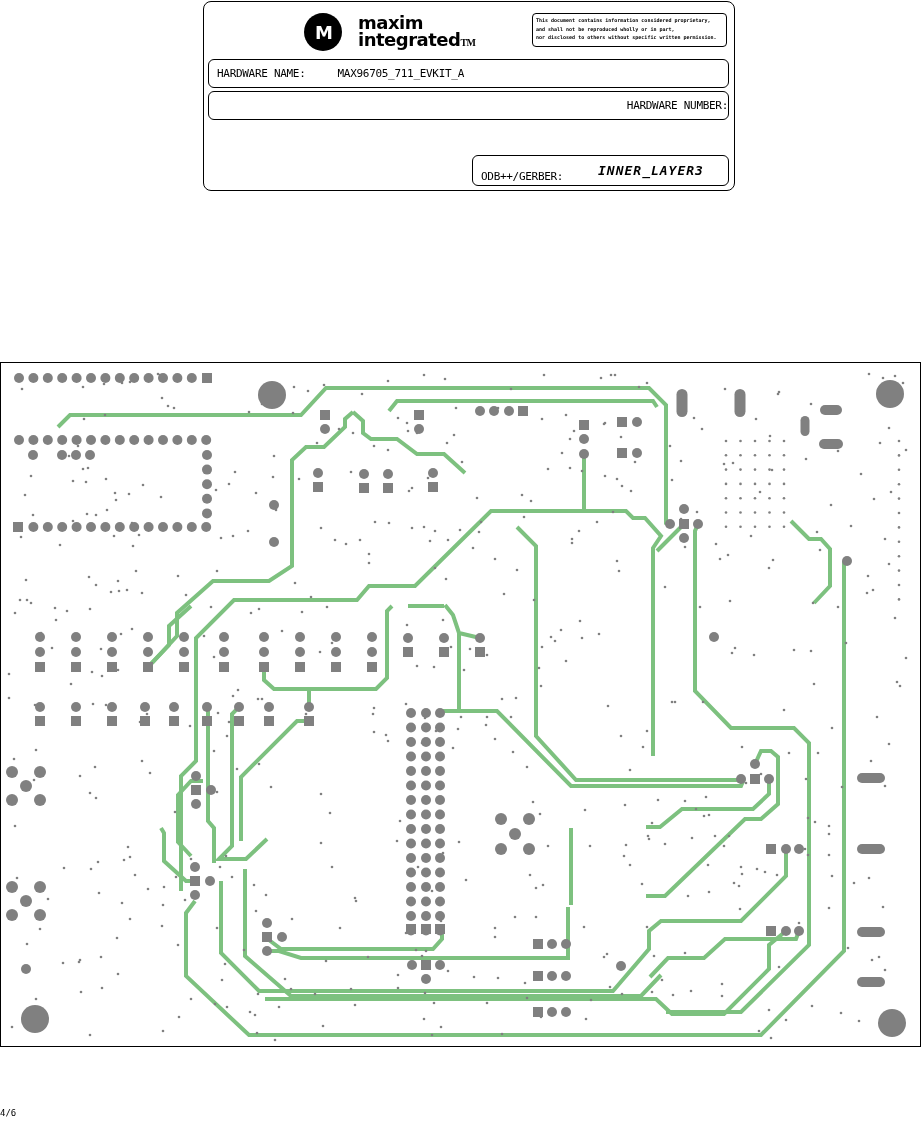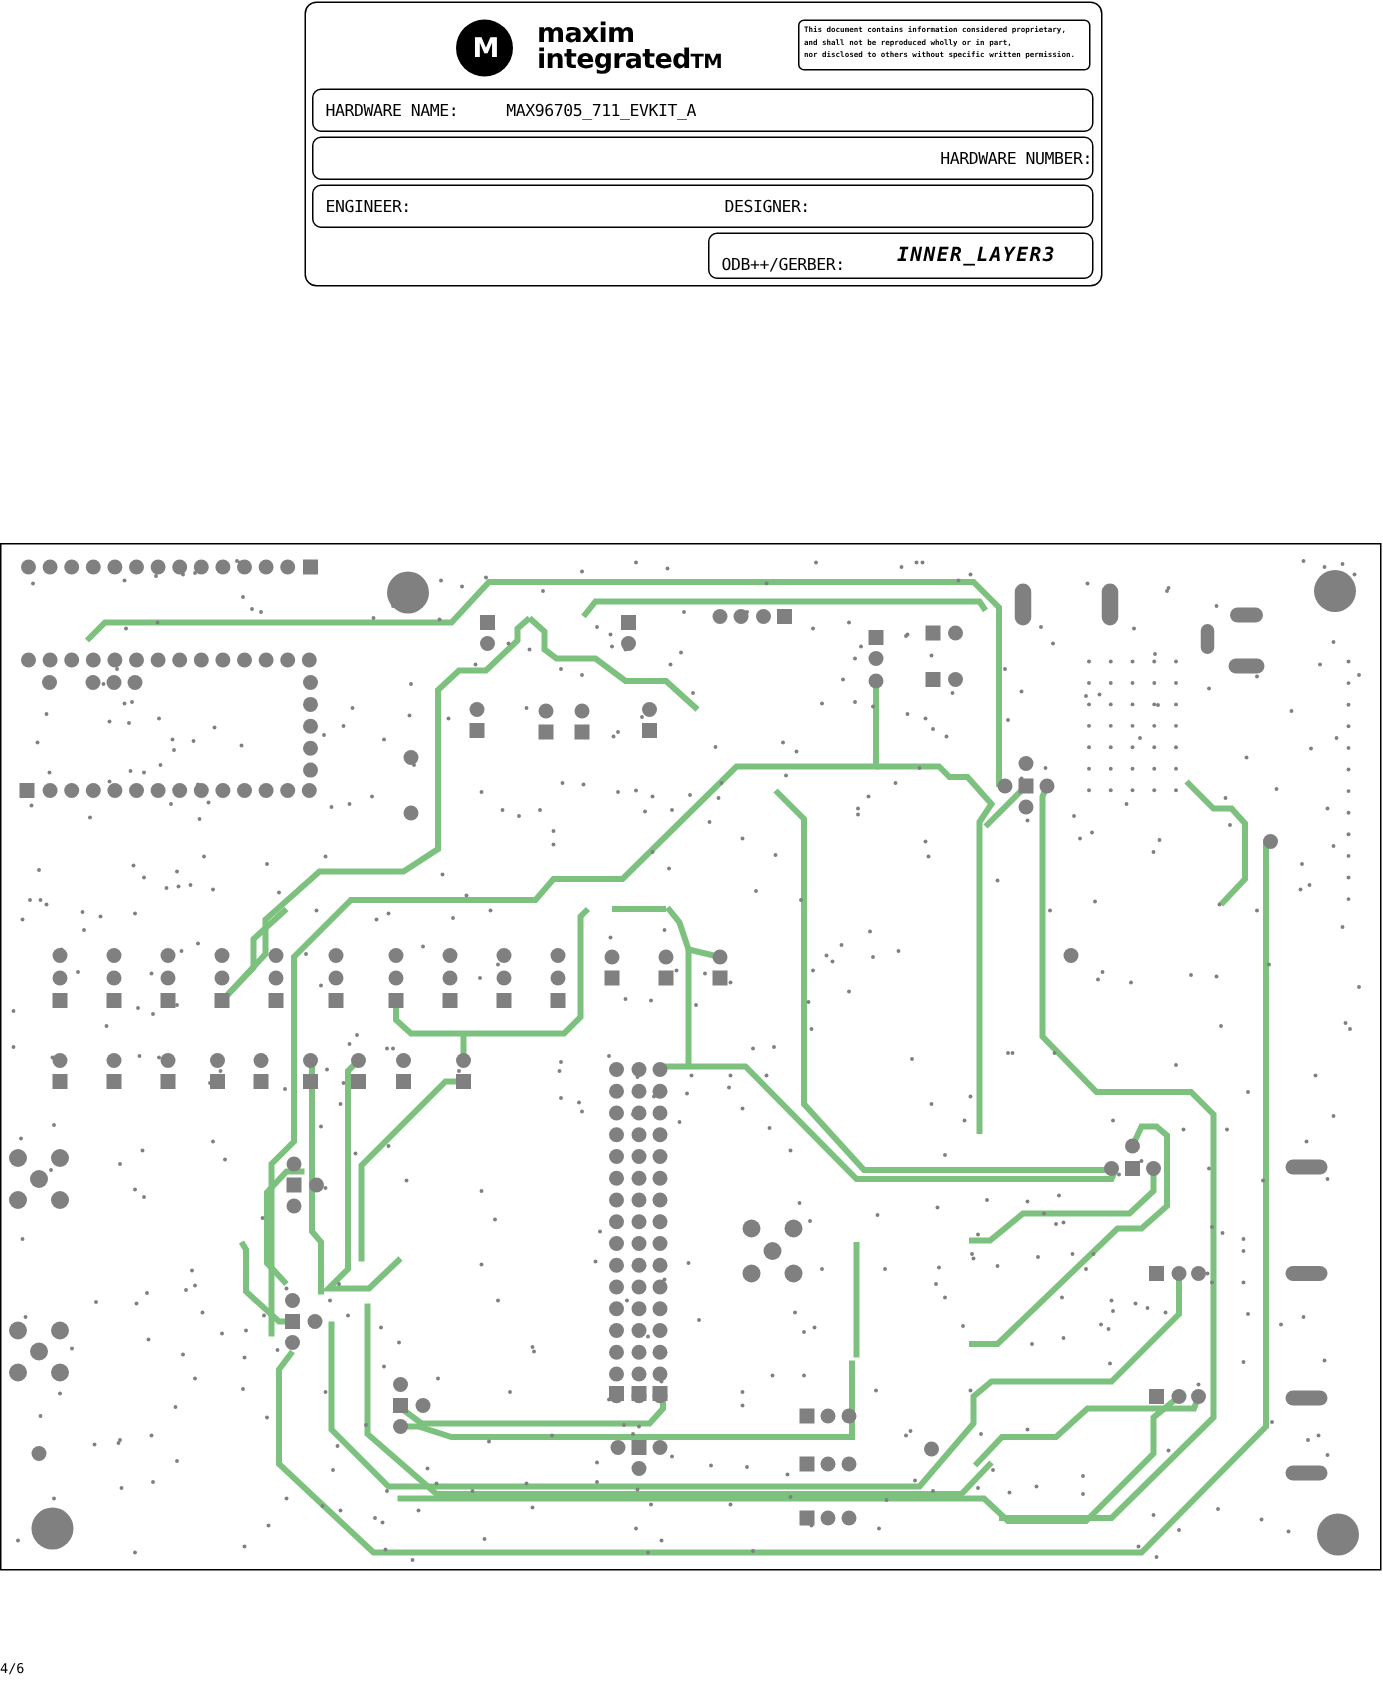--- a/index.html
+++ b/index.html
@@ -1,21 +1,21 @@
 <!DOCTYPE html>
 <html><head>
 <meta charset="utf-8">
 <style>
   html, body { margin:0; padding:0; background:#ffffff; }
   body { width:922px; height:1121px; position:relative; overflow:hidden; font-family:"DejaVu Sans Mono", monospace; }
   .titleblock { position:absolute; left:203px; top:1px; width:532px; height:190px; border:1.5px solid #000; border-radius:8px; box-sizing:border-box; }
   .logo { position:absolute; left:100px; top:10px; height:40px; display:flex; align-items:center; }
   .logo-mark { width:38px; height:38px; border-radius:50%; background:#000; color:#fff; display:flex; align-items:center; justify-content:center; font-family:"DejaVu Sans", sans-serif; font-weight:bold; font-size:18px; letter-spacing:-2px; }
   .logo-text { margin-left:16px; font-family:"DejaVu Sans", sans-serif; font-weight:bold; color:#000; line-height:17px; font-size:18px; letter-spacing:-0.5px; }
-  .logo-text .tm { font-size:13px; vertical-align:baseline; }
+  .logo-text .tm { font-size:10px; vertical-align:baseline;font-family:Liberation Serif, serif; }
   .notice { position:absolute; left:328px; top:11px; width:195px; height:34px; border:1.5px solid #000; border-radius:4px; box-sizing:border-box; font-family:"DejaVu Sans Mono", monospace; font-size:5px; line-height:8.5px; padding:2px 3px; white-space:nowrap; overflow:hidden; font-weight:bold; }
   .row { position:absolute; border:1.5px solid #000; border-radius:6px; box-sizing:border-box; font-family:"DejaVu Sans Mono", monospace; font-size:11px; color:#000; display:flex; align-items:center; padding-left:8px; white-space:nowrap; }
   .row .lbl { letter-spacing:-0.3px; }
   .gerber-val { font-weight:bold; letter-spacing:1px; font-size:13px;font-style:italic; }
   .board { position:absolute; left:0; top:362px; width:921px; height:685px; border:1.5px solid #000; box-sizing:border-box; }
   .board svg { position:absolute; left:0; top:0; }
   .pagenum { position:absolute; left:0; width:922px; top:1108px; text-align:left; font-family:"DejaVu Sans Mono", monospace; font-size:9px; color:#000; }
 </style>
 </head>
 <body>
@@ -34,24 +34,20 @@
     <div>nor disclosed to others without specific written permission.</div>
   </div>
 
   <div class="row" style="left:4px; top:57px; width:521px; height:29px;gap:32px;">
     <span class="lbl">HARDWARE NAME:</span>
       <span class="lbl">MAX96705_711_EVKIT_A</span>
   </div>
   <div class="row" style="left:4px; top:89px; width:521px; height:29px;justify-content:flex-end;">
     <span class="lbl">HARDWARE NUMBER:</span>
       <span class="lbl"></span>
-  </div>
-  <div class="row" style="left:4px; top:121px; width:521px; height:29px;">
-    <span class="lbl" style="width:266px;">ENGINEER:</span>
-    <span class="lbl">DESIGNER:</span>
   </div>
   <div class="row" style="left:268px; top:153px; width:257px; height:31px;">
     <span class="lbl" style="width:117px;margin-top:11px;">ODB++/GERBER:</span>
     <span class="gerber-val">INNER_LAYER3</span>
   </div>
 </div>
 
 <div class="board">
   <svg id="pcb" width="919" height="682" viewBox="0 0 919 682">
     <g id="traces" fill="none" stroke="#7dc17f" stroke-width="4" stroke-linejoin="miter">

